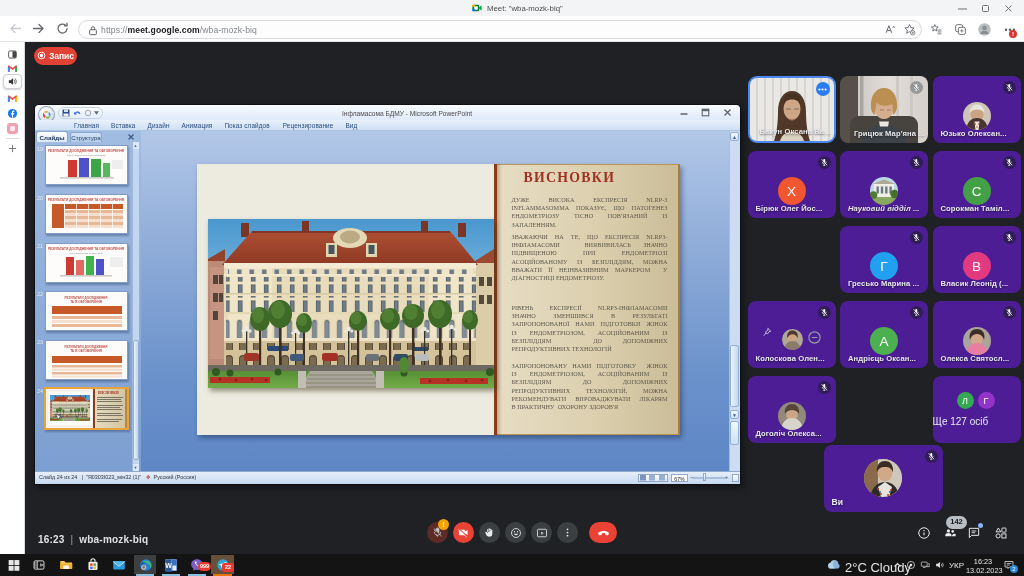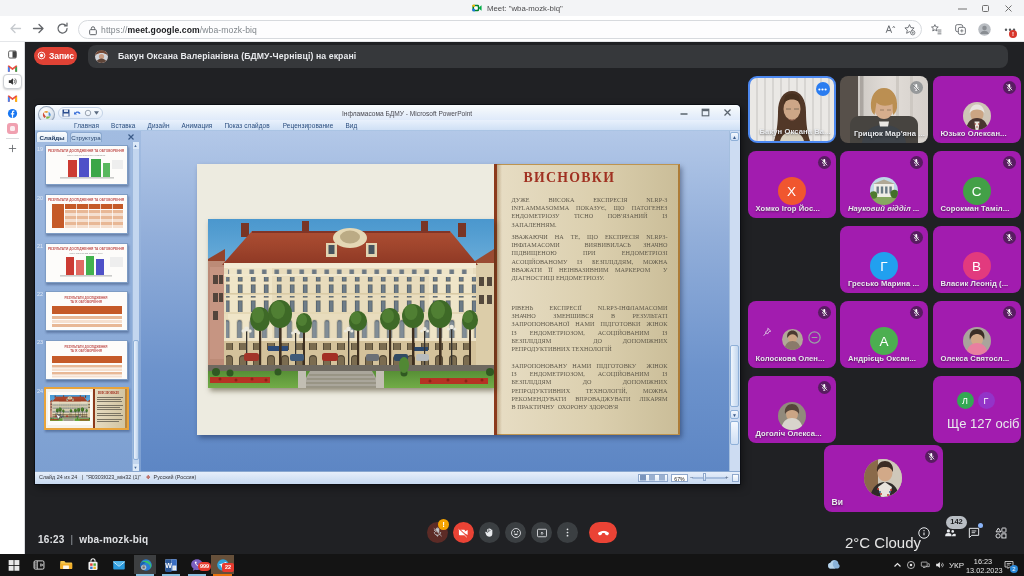--- a/index.html
+++ b/index.html
@@ -25,21 +25,21 @@
 #banner { position:absolute; left:63px; top:2.5px; width:920px; height:23px; border-radius:8px; background:#36383b;
   display:flex; align-items:center; }
 #banner .av { width:13px; height:13px; border-radius:50%; margin-left:7px; overflow:hidden; background:#7a5648; position:relative;}
 #banner .nm { color:#e8eaed; font-size:8.7px; font-weight:bold; margin-left:10px; letter-spacing:0.1px;}
 
 #btime { position:absolute; left:13px; top:492px; font-size:10px; color:#dfe1e4; font-weight:bold; letter-spacing:0.2px;}
 .ctl { position:absolute; top:480px; width:21px; height:21px; border-radius:50%; background:#3b3f42;
   display:flex; align-items:center; justify-content:center; }
 
 #tiles { position:absolute; left:747.5px; top:76px; width:277px; height:478px; }
-.tile { position:absolute; width:88px; height:67px; border-radius:8px; background:#a21caf; overflow:hidden; }
+.tile { position:absolute; width:88px; height:67px; border-radius:8px; background:#4c1d95; overflow:hidden; }
 .tile .nm { position:absolute; left:8px; bottom:5px; font-size:7.6px; color:#e8eaed; font-weight:bold; letter-spacing:0.1px;
   white-space:nowrap; text-shadow:0 1px 2px rgba(0,0,0,.5); }
 .tile .mic { position:absolute; right:5px; top:5px; width:13px; height:13px; border-radius:50%; background:rgba(28,29,32,.55);
   display:flex; align-items:center; justify-content:center;}
 .tile .mic.lt { background:rgba(125,130,135,.72); }
 .lav { position:absolute; left:50%; top:26px; transform:translateX(-50%); width:28px; height:28px; border-radius:50%;
   color:#fff; font-size:13.5px; display:flex; align-items:center; justify-content:center; }
 .pav { position:absolute; left:50%; top:26px; transform:translateX(-50%); width:28px; height:28px; border-radius:50%; overflow:hidden;}
 
 #taskbar { left:0; top:554px; width:1024px; height:22px; background:#141414; }
@@ -152,30 +152,20 @@
 <div class="abs" style="left:6px;top:138px;width:13px;height:1px;background:#d9dbde;"></div>
 <svg class="sbi" style="top:143px" viewBox="0 0 17 17">
       <path d="M8.5 3.5v10M3.5 8.5h10" stroke="#63666a" stroke-width="1.3" stroke-linecap="round"></path>
     </svg>
 
 <div class="abs" id="meet">
   <div id="recpill"><svg width="9" height="9" viewBox="0 0 24 24">
           <circle cx="12" cy="12" r="9" fill="none" stroke="#fff" stroke-width="2.4"></circle>
           <circle cx="12" cy="12" r="4.4" fill="#fff"></circle>
         </svg>Запис</div>
-  <div id="banner">
-    <div class="av"><svg width="13" height="13" viewBox="0 0 13 13">
-            <rect width="13" height="13" fill="#cfd4da"></rect>
-            <path d="M0 0h13v5c-2-2.5-4-3.4-6.5-3.4S2 2.5 0 5z" fill="#6b4a3a"></path>
-            <circle cx="6.5" cy="5.6" r="2.6" fill="#c79b82"></circle>
-            <path d="M1 13a5.5 5.5 0 0 1 11 0z" fill="#5d4438"></path>
-            <path d="M1.2 3.5C1.8 1.6 4 .4 6.5.4s4.7 1.2 5.3 3.1c-1.5-1-3-1.6-5.3-1.6s-3.8.6-5.3 1.6z" fill="#7a4a35"></path>
-          </svg></div>
-    <div class="nm">Бакун Оксана Валеріанівна (БДМУ-Чернівці) на екрані</div>
-  </div>
   <div id="btime">16:23&nbsp;&nbsp;<span style="color:#9aa0a6;font-weight:normal">|</span>&nbsp;&nbsp;wba-mozk-biq</div>
 
   <div class="ctl" style="left:401.5px;background:#5c2b26;">
     <svg width="11" height="11" viewBox="0 0 24 24">
           <path d="M15 10.6V5a3 3 0 0 0-6 0v1l6 6zM9 11.4V11l-4.5-4.5M19 11a7 7 0 0 1-9.9 6.4M5 11c0 3.9 3.1 7 7 7v3" stroke="#c9cdd1" stroke-width="1.7" fill="none"></path>
           <path d="M4 3l17 17" stroke="#c9cdd1" stroke-width="1.7"></path>
           <path d="M9 6a3 3 0 0 1 6-.9V11a3 3 0 0 1-.5 1.6z" fill="#c9cdd1"></path>
         </svg>
   </div>
   <div class="abs" style="left:413px;top:477px;width:11px;height:11px;border-radius:50%;background:#f5a300;color:#fff;font-size:8px;font-weight:bold;text-align:center;line-height:11px;">!</div>
@@ -709,21 +699,21 @@
             <rect x="9.2" y="2.5" width="5.6" height="11" rx="2.8" fill="#fff"></rect>
             <path d="M6.5 11a5.5 5.5 0 0 0 11 0M12 16.5V21M9 21h6" stroke="#fff" stroke-width="1.9" fill="none"></path>
             <path d="M4.5 3.5l15.5 17" stroke="#fff" stroke-width="2.4"></path>
             <path d="M3.2 4.8l15.5 17" stroke="#33363a" stroke-width="1.1"></path>
           </svg>
         </div>
   </div>
 
   <div class="tile" style="left:0;top:75px;">
     <div class="lav" style="background:#f0562f;">X</div>
-    <div class="nm">Хомко Ігор Йос...</div>
+    <div class="nm">Бірюк Олег Йос...</div>
     <div class="mic">
           <svg width="8.5" height="8.5" viewBox="0 0 24 24">
             <rect x="9.2" y="2.5" width="5.6" height="11" rx="2.8" fill="#fff"></rect>
             <path d="M6.5 11a5.5 5.5 0 0 0 11 0M12 16.5V21M9 21h6" stroke="#fff" stroke-width="1.9" fill="none"></path>
             <path d="M4.5 3.5l15.5 17" stroke="#fff" stroke-width="2.4"></path>
             <path d="M3.2 4.8l15.5 17" stroke="#33363a" stroke-width="1.1"></path>
           </svg>
         </div>
   </div>
   <div class="tile" style="left:92.5px;top:75px;font-style:italic;">
@@ -853,21 +843,21 @@
             <rect x="9.2" y="2.5" width="5.6" height="11" rx="2.8" fill="#fff"></rect>
             <path d="M6.5 11a5.5 5.5 0 0 0 11 0M12 16.5V21M9 21h6" stroke="#fff" stroke-width="1.9" fill="none"></path>
             <path d="M4.5 3.5l15.5 17" stroke="#fff" stroke-width="2.4"></path>
             <path d="M3.2 4.8l15.5 17" stroke="#33363a" stroke-width="1.1"></path>
           </svg>
         </div>
   </div>
   <div class="tile" style="left:185px;top:300px;">
     <div class="abs" style="left:24px;top:16px;width:17px;height:17px;border-radius:50%;background:#34a853;color:#fff;font-size:9px;display:flex;align-items:center;justify-content:center;">Л</div>
     <div class="abs" style="left:45px;top:16px;width:17px;height:17px;border-radius:50%;background:#9334c8;color:#fff;font-size:9px;display:flex;align-items:center;justify-content:center;">Г</div>
-    <div class="abs" style="left:0;top:40px;width:87px;text-align:right;font-size:13px;color:#e8eaed;">Ще 127 осіб</div>
+    <div class="abs" style="left:0;top:40px;width:87px;text-align:left;font-size:10px;color:#e8eaed;">Ще 127 осіб</div>
   </div>
 
   <div class="tile" style="left:76px;top:369px;width:119.5px;">
     <div class="pav" style="width:38px;height:38px;top:14px;background:#b3a695;"><svg width="38" height="38" viewBox="0 0 38 38">
             <rect x="0" y="0" width="14" height="38" fill="#8a6a4a"></rect>
             <rect x="14" y="0" width="24" height="38" fill="#cfc8ba"></rect>
             <ellipse cx="21" cy="14" rx="7.5" ry="8.5" fill="#d2a988"></ellipse>
             <path d="M13 13c-1-8 4-11 8-11s9 3 8 11c-2-4-4-5-8-5s-6 1-8 5z" fill="#3c2c24"></path>
             <path d="M6 38c2-10 8-15 15-15s13 5 14 15z" fill="#2e2a28"></path>
             <path d="M14 28l7-5 7 5-3 10h-8z" fill="#e8e4dc"></path>
@@ -956,21 +946,21 @@
       <path d="M5 11.5l13-5-2.2 11-4.3-3.2-2.2 2.2-.6-3.8z" fill="#fff"></path>
       <path d="M9.7 12.7l.6 3.8 2.2-2.2z" fill="#b8dff2"></path>
     </svg>
 <div class="abs" style="left:222px;top:563px;width:12px;height:9px;border-radius:2px;background:#e83a2e;color:#fff;font-size:5.5px;font-weight:bold;text-align:center;line-height:9px;">22</div>
 <div class="abs" style="left:213px;top:574px;width:19px;height:2px;background:#e8720c;"></div>
 
 <svg class="abs" style="left:827px;top:559px" width="14" height="11" viewBox="0 0 24 18">
       <path d="M7 16a5 5 0 0 1-1-9.9A7 7 0 0 1 19.6 8 4.5 4.5 0 0 1 19 16z" fill="#8ab2d8"></path>
       <path d="M7 16a5 5 0 0 1-1-9.9 7 7 0 0 1 7-4.1c-3 2-4 6-2.5 9.5.8 2 2.2 3.5 4 4.5z" fill="#b8d4ea"></path>
     </svg>
-<div class="tbtxt" style="left:845px;top:534px;font-size:15px;">2°C Cloudy</div>
+<div class="tbtxt" style="left:845px;top:560px;font-size:13px;">2°C Cloudy</div>
 <svg class="abs" style="left:893px;top:561px" width="9" height="9" viewBox="0 0 9 9">
       <path d="M1.5 5.5l3-3 3 3" stroke="#e6e6e6" stroke-width="1.2" fill="none"></path>
     </svg>
 <svg class="abs" style="left:906px;top:560px" width="10" height="10" viewBox="0 0 24 24">
       <circle cx="12" cy="12" r="8.5" fill="none" stroke="#e6e6e6" stroke-width="1.8"></circle>
       <circle cx="12" cy="12" r="3" fill="#e6e6e6"></circle>
     </svg>
 <svg class="abs" style="left:920px;top:560px" width="11" height="10" viewBox="0 0 24 24">
       <rect x="2" y="5" width="14" height="10" rx="1" fill="none" stroke="#e6e6e6" stroke-width="1.6"></rect>
       <path d="M18 9h3v7h-8" stroke="#e6e6e6" stroke-width="1.6" fill="none"></path>

